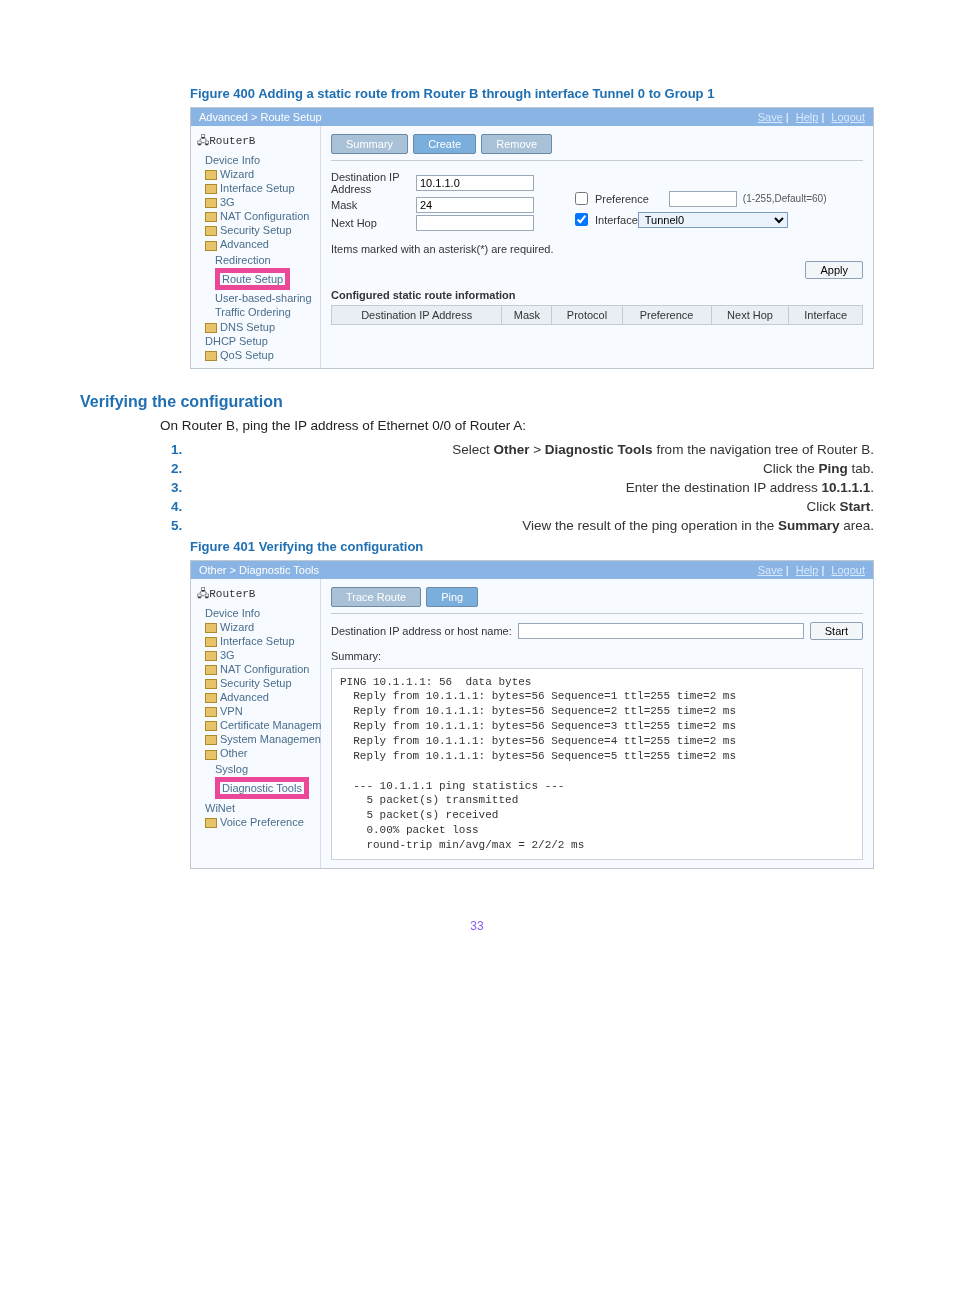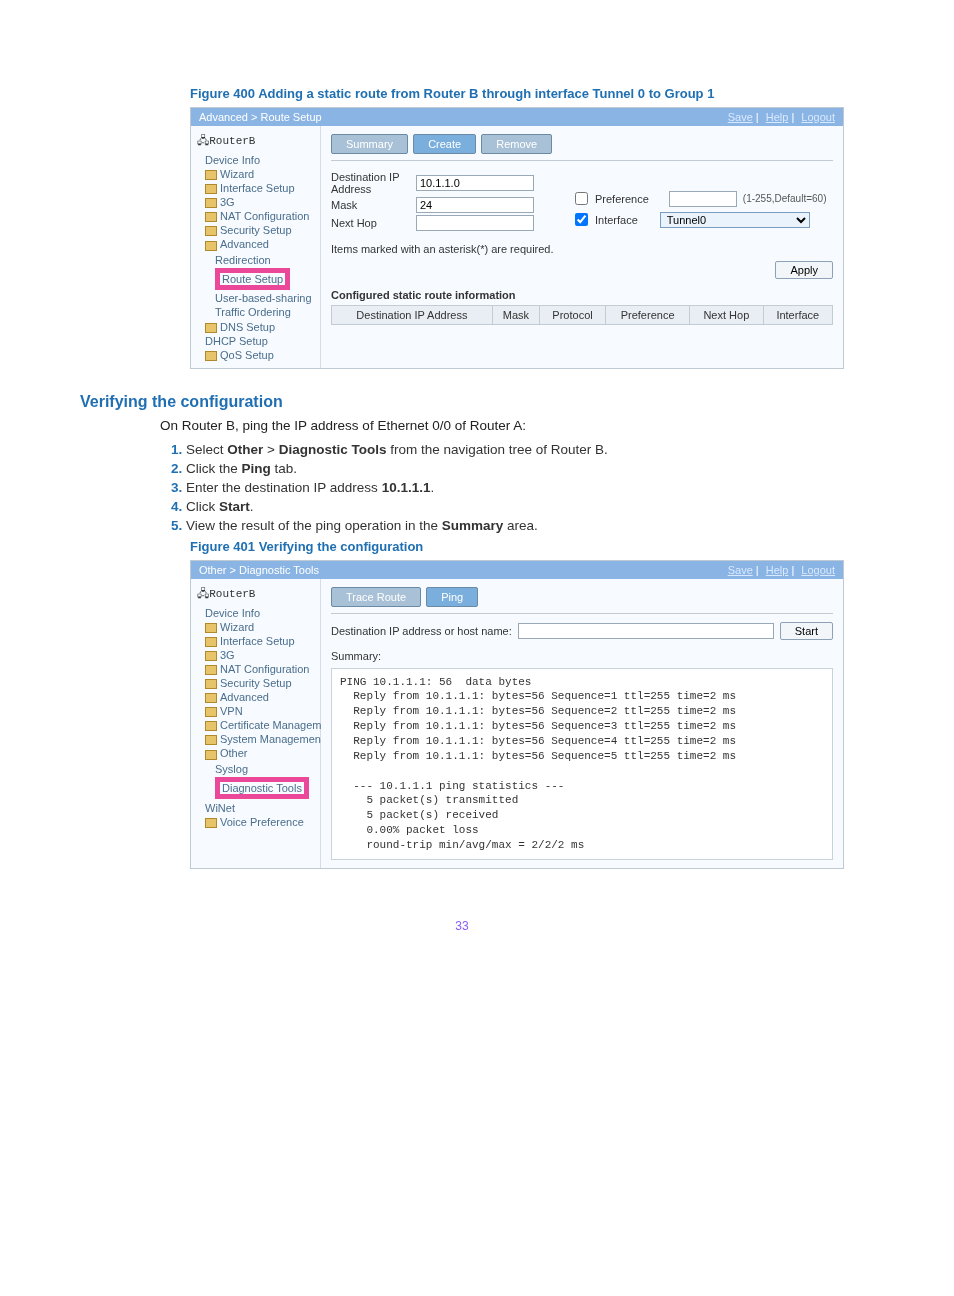--- a/index.html
+++ b/index.html
@@ -5,21 +5,21 @@
   body {
     margin: 0;
     background: #fff;
     font-family: Arial, Helvetica, sans-serif;
     font-size: 13px;
     color: #333;
   }
   .page {
     width: 954px;
     margin: 0 auto;
-    padding: 80px 110px 40px 80px;
+    padding: 80px 80px 40px 80px;
     box-sizing: border-box;
   }
   .figcap {
     color: #1F6FB2;
     font-size: 13px;
     font-weight: bold;
     margin: 6px 0 6px 110px;
   }
   .figwrap {
     margin: 0 0 0 110px;
@@ -97,21 +97,21 @@
   table.tbl { width:100%; border-collapse:collapse; font-size:11px; }
   table.tbl th {
     background:#e8eef4; border:1px solid #c3ccd5;
     font-weight:normal; padding:3px 4px; text-align:center;
   }
   .h2blue {
     color:#1F6FB2; font-size:16px; font-weight:bold;
     margin:24px 0 6px 0;
   }
   .para { margin:4px 0 6px 80px; font-size:13.5px; color:#222; line-height:1.4; }
-  ol.steps { margin:4px 0 6px 80px; padding-left:26px; font-size:13.5px; }
+  ol.steps { margin:4px 0 6px 80px; padding-left:26px; font-size:13.5px;text-align:right; }
   ol.steps li { margin:4px 0; }
   ol.steps li::marker { color:#1F6FB2; font-weight:bold; }
   .b { font-weight:bold; }
   .summarybox {
     border:1px solid #c9d2db; background:#fff;
     padding:6px 8px; font-family:"Courier New",monospace;
     font-size:11px; white-space:pre; line-height:1.35;
     margin-top:6px;
   }
   .pagenum { text-align:center; font-size:12px; margin-top:50px; color:#8b5cf6;}
@@ -186,21 +186,21 @@
                 <span>Preference</span>
               </span>
               <input class="txt w60" style="margin-left: 20px;" value="">
               <span class="hint">(1-255,Default=60)</span>
             </div>
             <div class="formrow">
               <span class="rightcell">
                 <input type="checkbox" class="chk" checked="" style="">
                 <span>Interface</span>
               </span>
-              <select class="sel w150" style="margin-left:22px;">
+              <select class="sel w150" style="">
                 <option>Tunnel0</option>
               </select>
             </div>
           </div>
         </div>
 
         <div style="margin-top:10px;">Items marked with an asterisk(*) are required.</div>
         <div style="text-align:right; margin-top:6px;">
           <button class="applybtn">Apply</button>
         </div>

